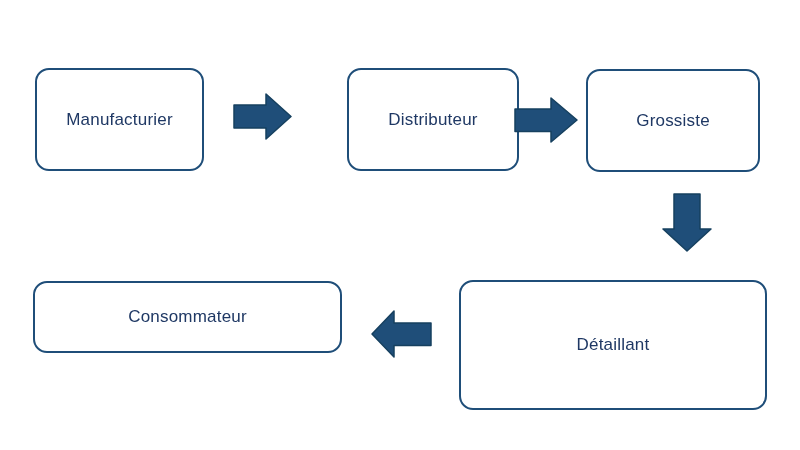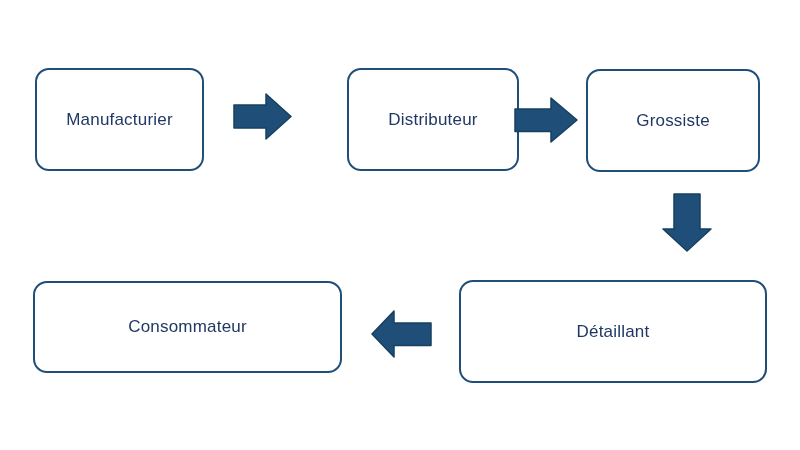--- a/index.html
+++ b/index.html
@@ -26,22 +26,22 @@
     align-items: center;
     justify-content: center;
     color: var(--text, #1F3864);
     font-size: 17px;
     letter-spacing: 0.2px;
     text-align: center;
   }
   .node-1 { left: 35px;  top: 68px;  width: 169px; height: 103px; }
   .node-2 { left: 315px; top: 68px;  width: 172px; height: 103px; margin-left: 32px; }
   .node-3 { left: 586px; top: 69px;  width: 174px; height: 103px; }
-  .node-4 { left: 459px; top: 280px; width: 308px; height: 103px; }
-  .node-5 { left: 33px;  top: 281px; width: 309px; height: 92px; }
+  .node-4 { left: 459px; top: 280px; width: 308px; height: 130px; }
+  .node-5 { left: 33px;  top: 281px; width: 309px; height: 72px; }
   .arrow {
     position: absolute;
     display: block;
   }
   .arrow polygon {
     fill: var(--arrow-fill, #1F4E79);
     stroke: var(--arrow-border, #16405F);
     stroke-width: 1.5;
     stroke-linejoin: round;
   }

